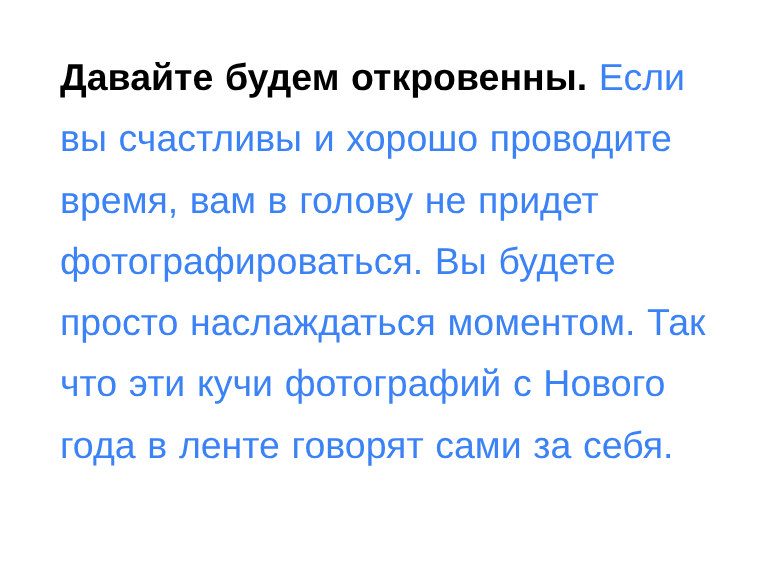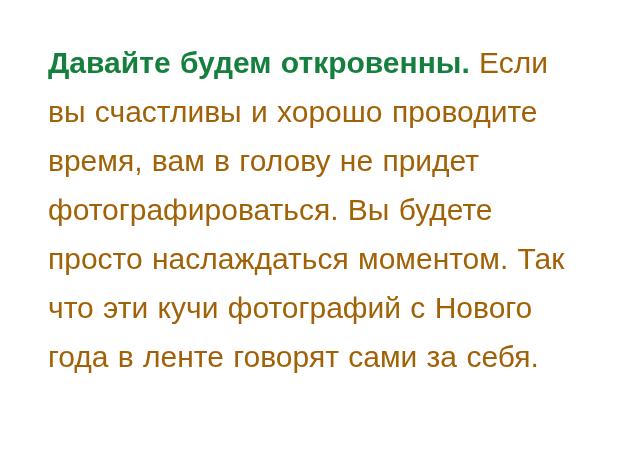--- a/index.html
+++ b/index.html
@@ -23,25 +23,25 @@
   }
   .quote-block {
     color: #3a3a3c;
     font-size: 30px;
     line-height: 49px;
     letter-spacing: 0px;
     word-spacing: 1px;
   }
   .quote-lead {
     font-weight: bold;
-    color: #15803d;
+    color: #000000;
   }
   .quote-body {
     font-weight: normal;
-    color: #a16207;
+    color: #3b82f6;
   }
 </style>
 </head>
 <body>
 
 <div class="page">
   <div class="quote-block">
     <span class="quote-lead">Давайте будем откровенны.</span><span class="quote-body"> Если вы счастливы и хорошо проводите время, вам в голову не придет фотографироваться. Вы будете просто наслаждаться моментом. Так что эти кучи фотографий с Нового года в ленте говорят сами за себя.</span>
   </div>
 </div>

